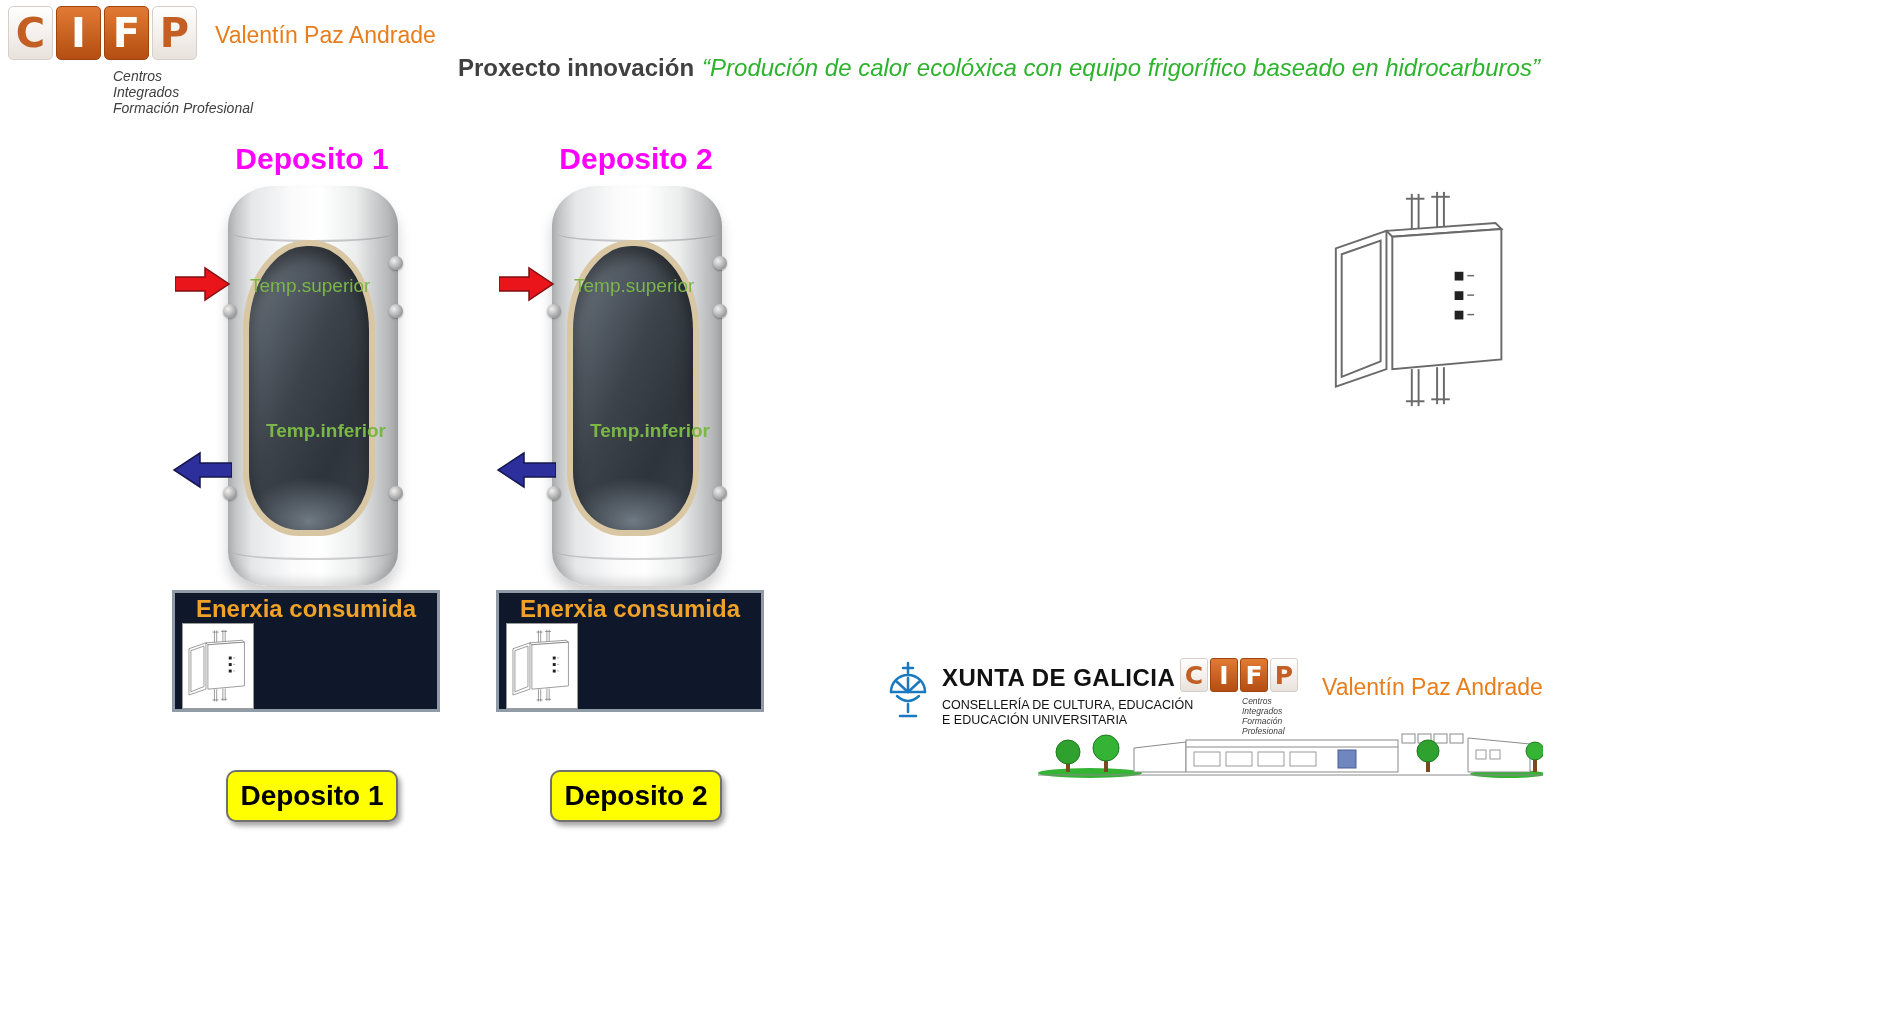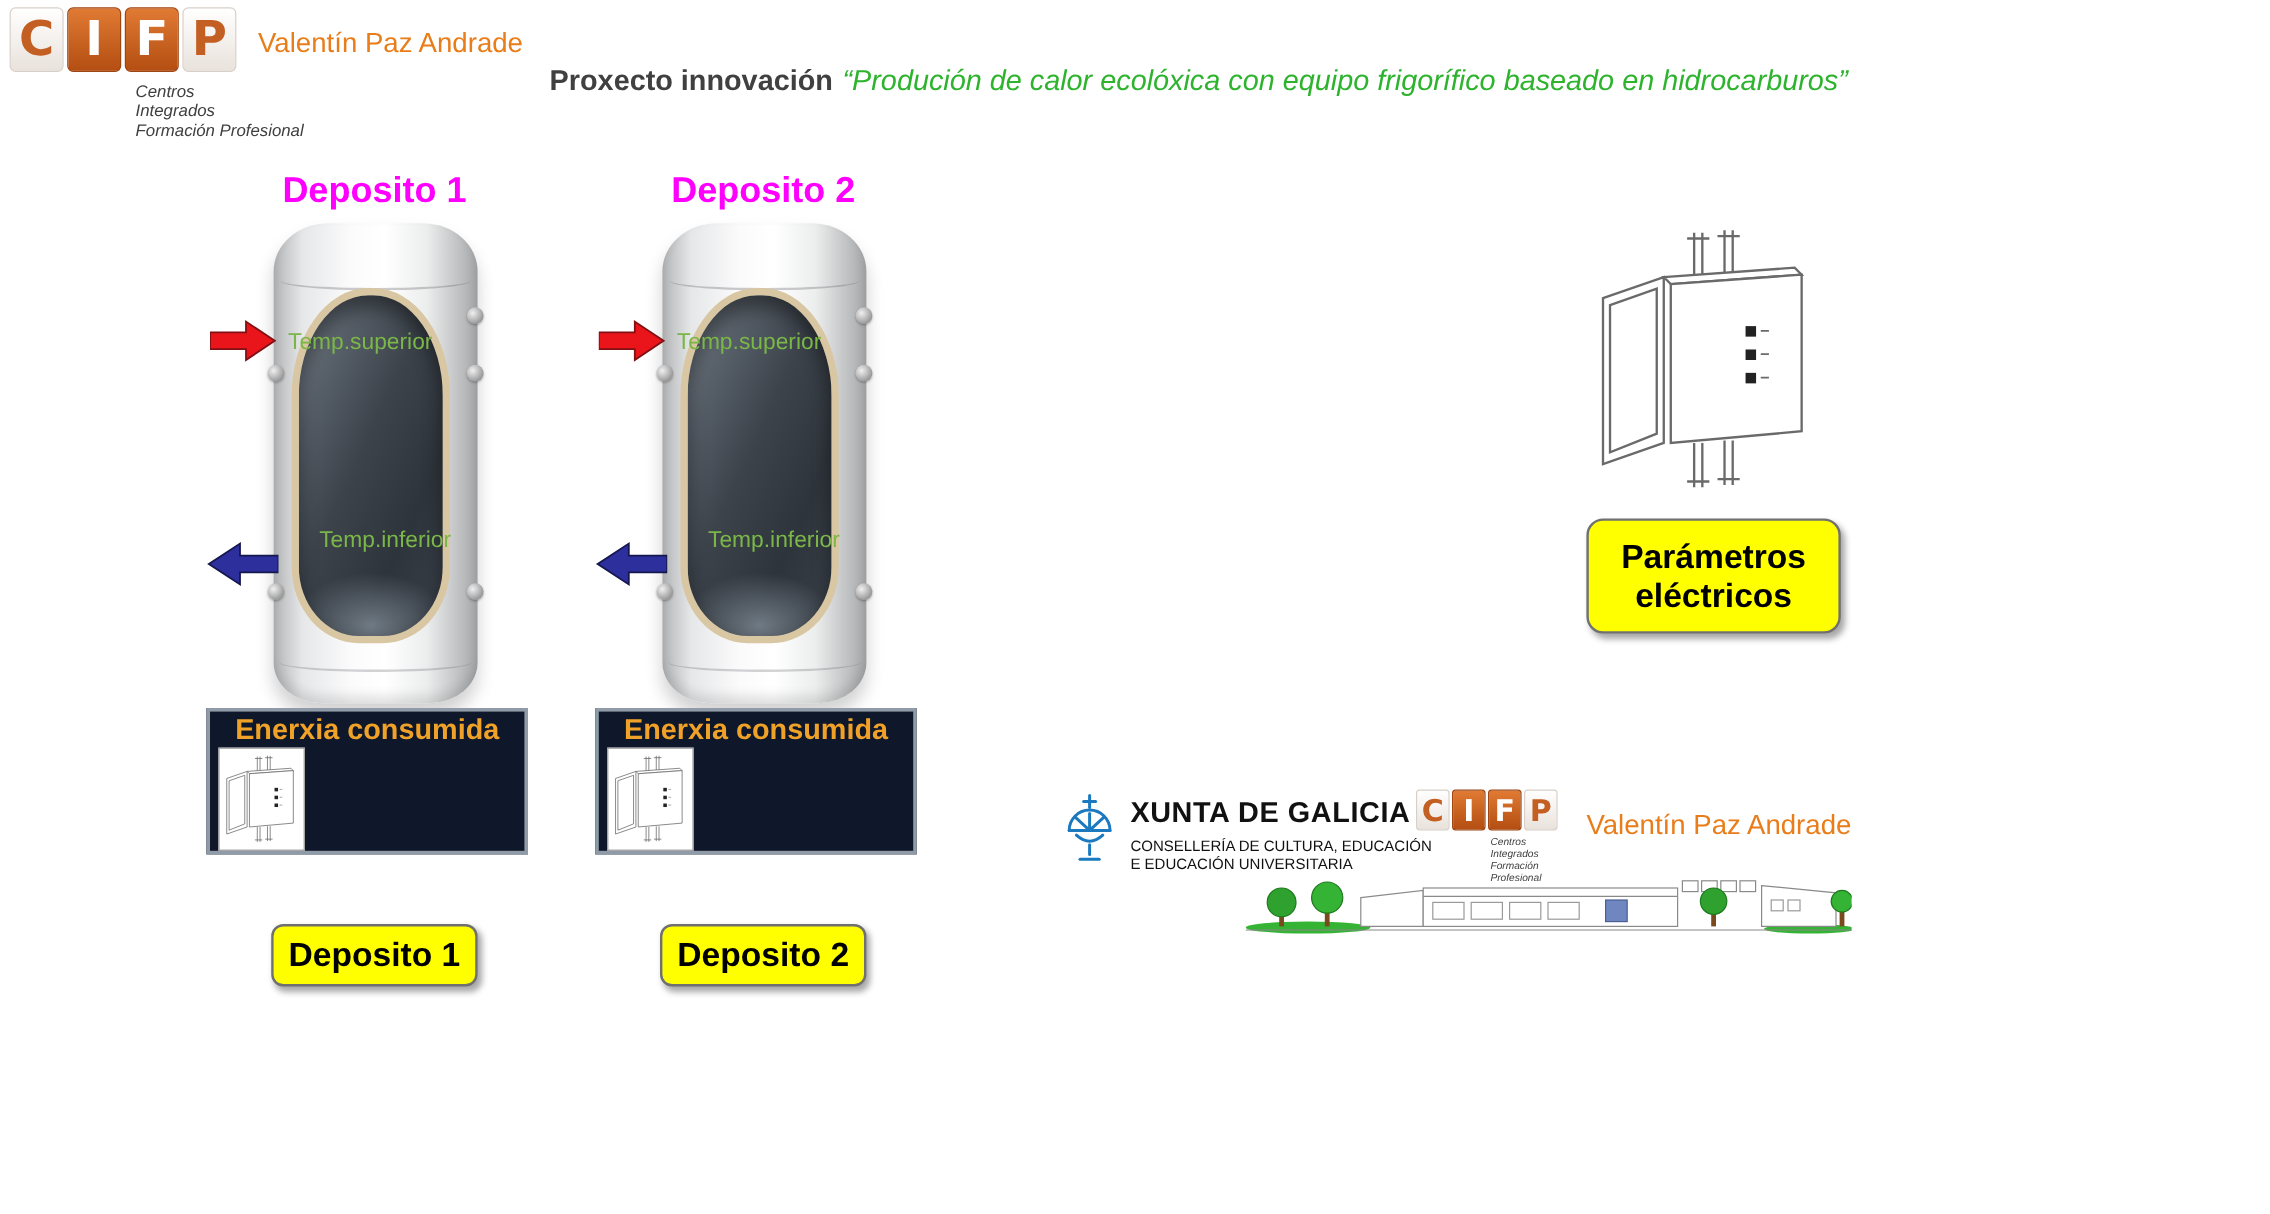--- a/index.html
+++ b/index.html
@@ -39,22 +39,22 @@
     border-radius:64px 64px 56px 56px / 90px 90px 64px 64px;
     border:6px solid #d8c7a2;
     background:
       radial-gradient(ellipse 90% 26% at 50% 97%, #707a84 0%, rgba(110,119,128,0) 60%),
       linear-gradient(115deg,#7a828c 0%,#565e67 22%,#3c434b 45%,#2e343b 72%,#3a414a 100%);
     box-shadow:inset 0 10px 16px rgba(0,0,0,0.45); }
   .nozzle { position:absolute; width:14px; height:14px; border-radius:50%;
     background:radial-gradient(circle at 35% 35%, #f0f0f0, #9a9a9a 70%, #7c7c7c);
     box-shadow:0 1px 2px rgba(0,0,0,0.3); }
   .temp-label { position:absolute; color:#7ab648; font-size:19px; white-space:nowrap; }
-  .temp-top { left:12px; top:89px; }
-  .temp-bottom { left:38px; top:254px; }
+  .temp-top { left:22px; top:89px; }
+  .temp-bottom { left:38px; top:234px;font-weight:bold; }
   .arrow { position:absolute; }
   .arrow-red  { left:3px;  top:124px; }
   .arrow-blue { left:-2px; top:308px; }
 
   .energy-panel { position:absolute; left:0; top:448px; width:268px; height:122px;
     background:#0f172a; border:3px solid #8f9ba7; }
   .energy-title { text-align:center; margin-top:2px; font-size:24px; font-weight:bold; color:#f0a228; }
   .energy-icon-box { position:absolute; left:7px; top:30px; width:72px; height:86px;
     background:#ffffff; border:1px solid #9a9a9a; display:flex; align-items:center; justify-content:center; }
   .cabinet-small { width:62px; height:76px; }
@@ -196,24 +196,20 @@
             <use href="#cabinet-art"></use>
           </svg>
       </div>
     </div>
     <button class="yellow-btn btn-deposito">Deposito 2</button>
   </div>
 
   <svg class="cabinet-large" viewBox="0 0 190 226">
     <use href="#cabinet-art"></use>
   </svg>
-  <button class="yellow-btn btn-parametros">
-    <span>Parámetros</span><br>
-    <span>eléctricos</span>
-  </button>
 
   <svg class="xunta-logo" viewBox="0 0 50 62">
     <g stroke="#1b79c0" fill="none" stroke-width="2.5" stroke-linecap="round">
       <line x1="25" y1="3" x2="25" y2="13"></line>
       <line x1="20" y1="8" x2="30" y2="8"></line>
       <path d="M8,32 A17,17 0 0 1 42,32"></path>
       <line x1="25" y1="32" x2="25" y2="18"></line>
       <line x1="25" y1="32" x2="13" y2="21"></line>
       <line x1="25" y1="32" x2="37" y2="21"></line>
       <line x1="8" y1="32" x2="42" y2="32"></line>

